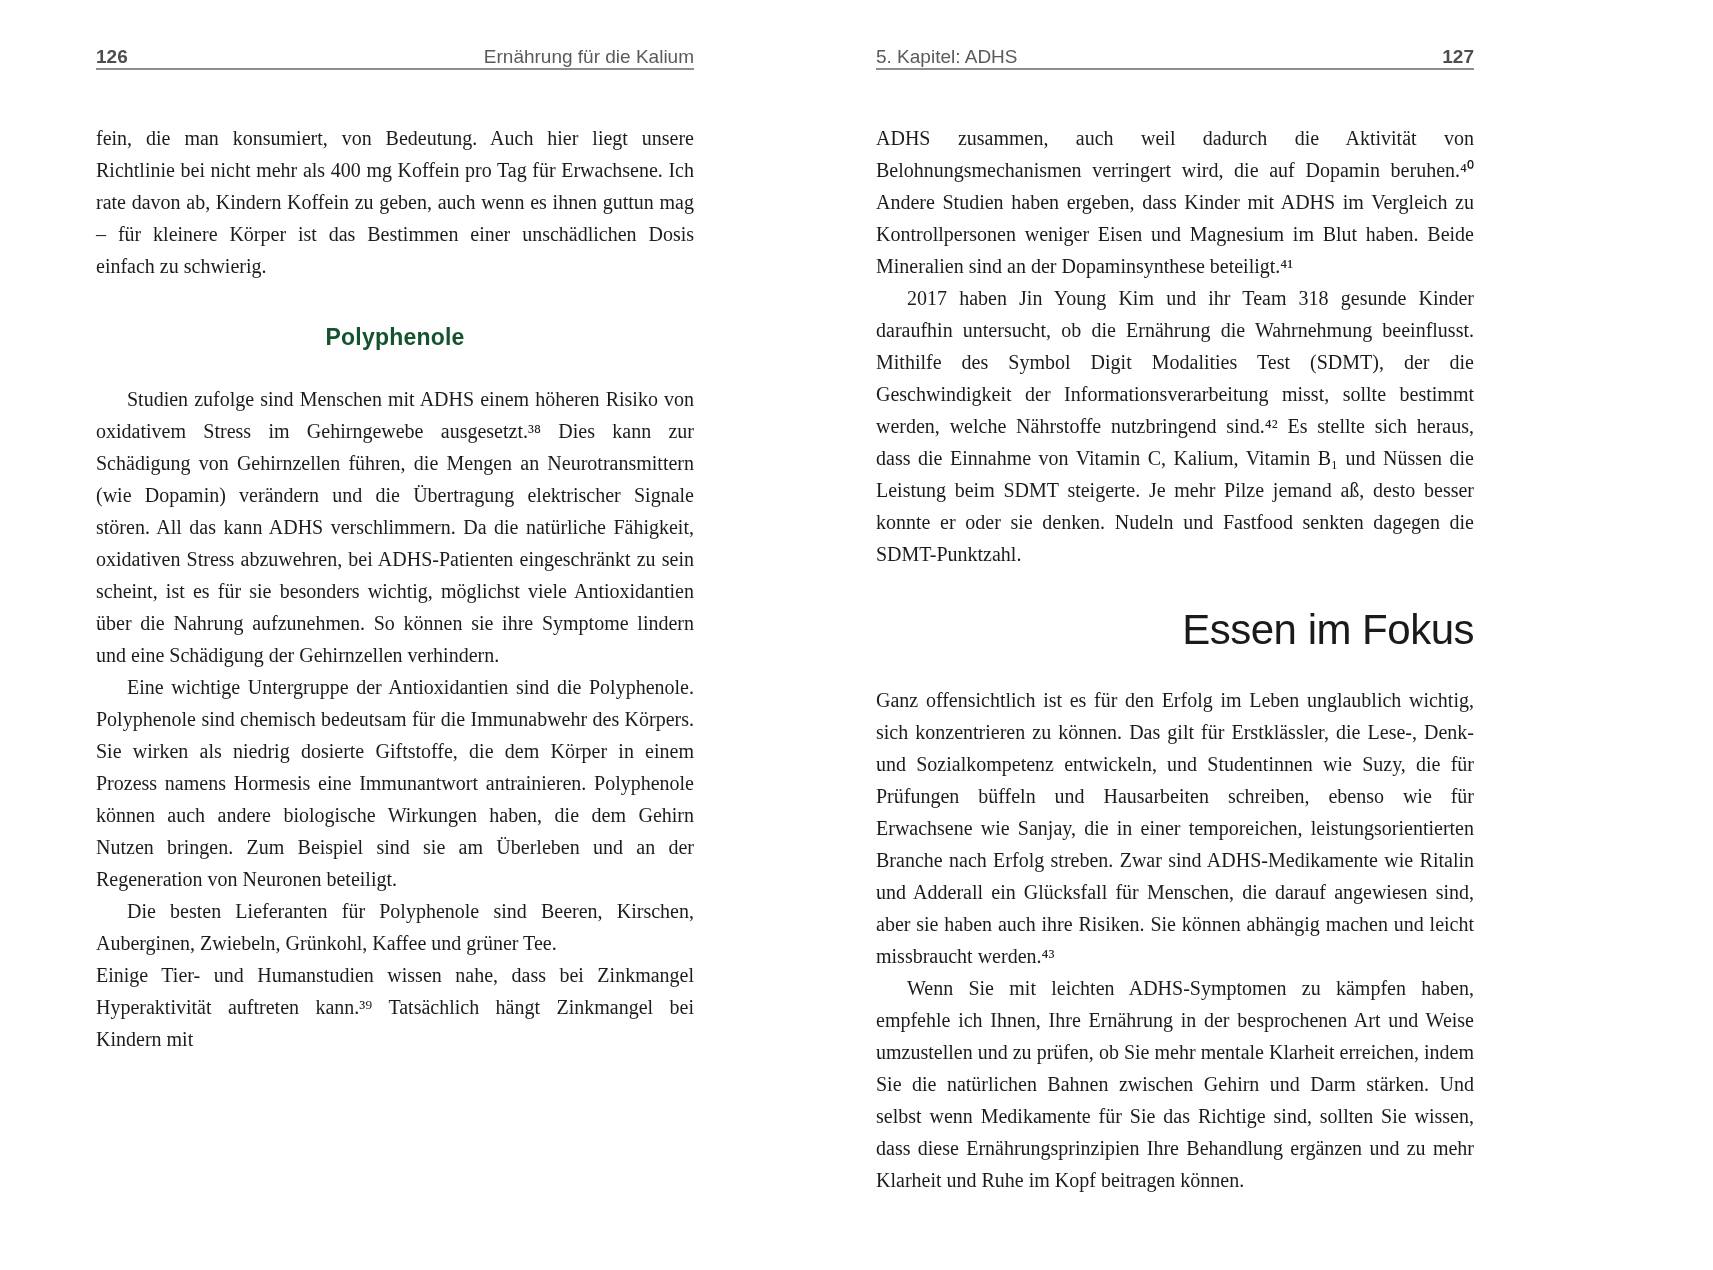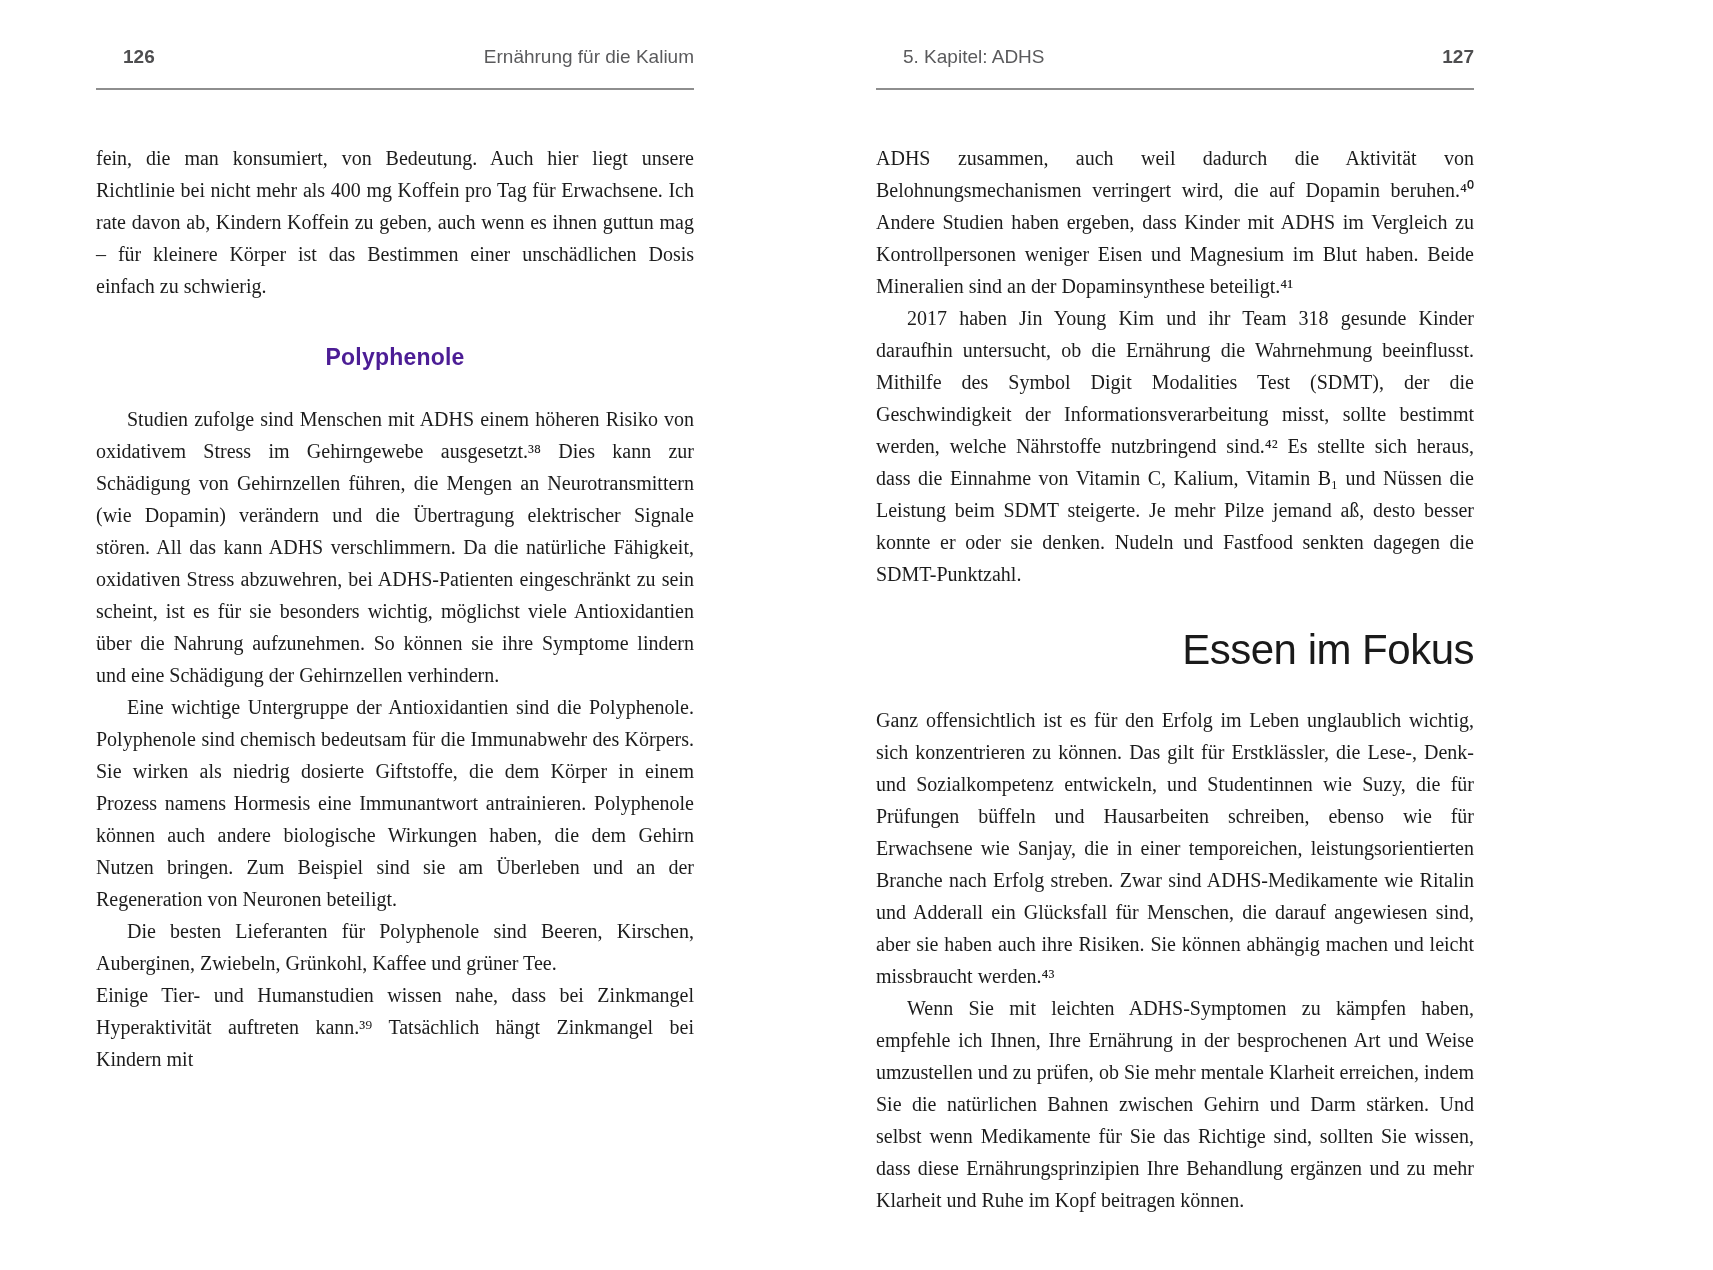--- a/index.html
+++ b/index.html
@@ -23,22 +23,21 @@
   .page.left  { left: 96px;  }
   .page.right { left: 876px; }
 
   .page-header {
     display: flex;
     justify-content: space-between;
     align-items: center;
     font-family: "Liberation Sans", sans-serif;
     font-size: 19px;
     color: #5a5a5c;
-    padding-bottom: 20px;
-    margin-left: 27px;
+    padding-bottom: 0;
   }
   .page-header .pagenum {
     font-weight: 700;
     color: #4e4e50;
   }
   .header-rule {
     height: 0;
     border-bottom: 2px solid #8e8e8e;
   }
 
@@ -57,21 +56,21 @@
   p.para.indent {
     text-indent: 1.55em;
   }
 
   h3.subheading {
     margin: 42px 0 32px 0;
     font-family: "Liberation Sans", sans-serif;
     font-weight: 700;
     font-size: 23px;
     text-align: center;
-    color: #4c1d95;
+    color: #14532d;
     letter-spacing: 0.2px;
   }
 
   h2.bigheading {
     margin: 36px 0 30px 0;
     font-family: "Liberation Sans", sans-serif;
     font-weight: 400;
     font-size: 42px;
     text-align: right;
     color: #1a1a1a;

